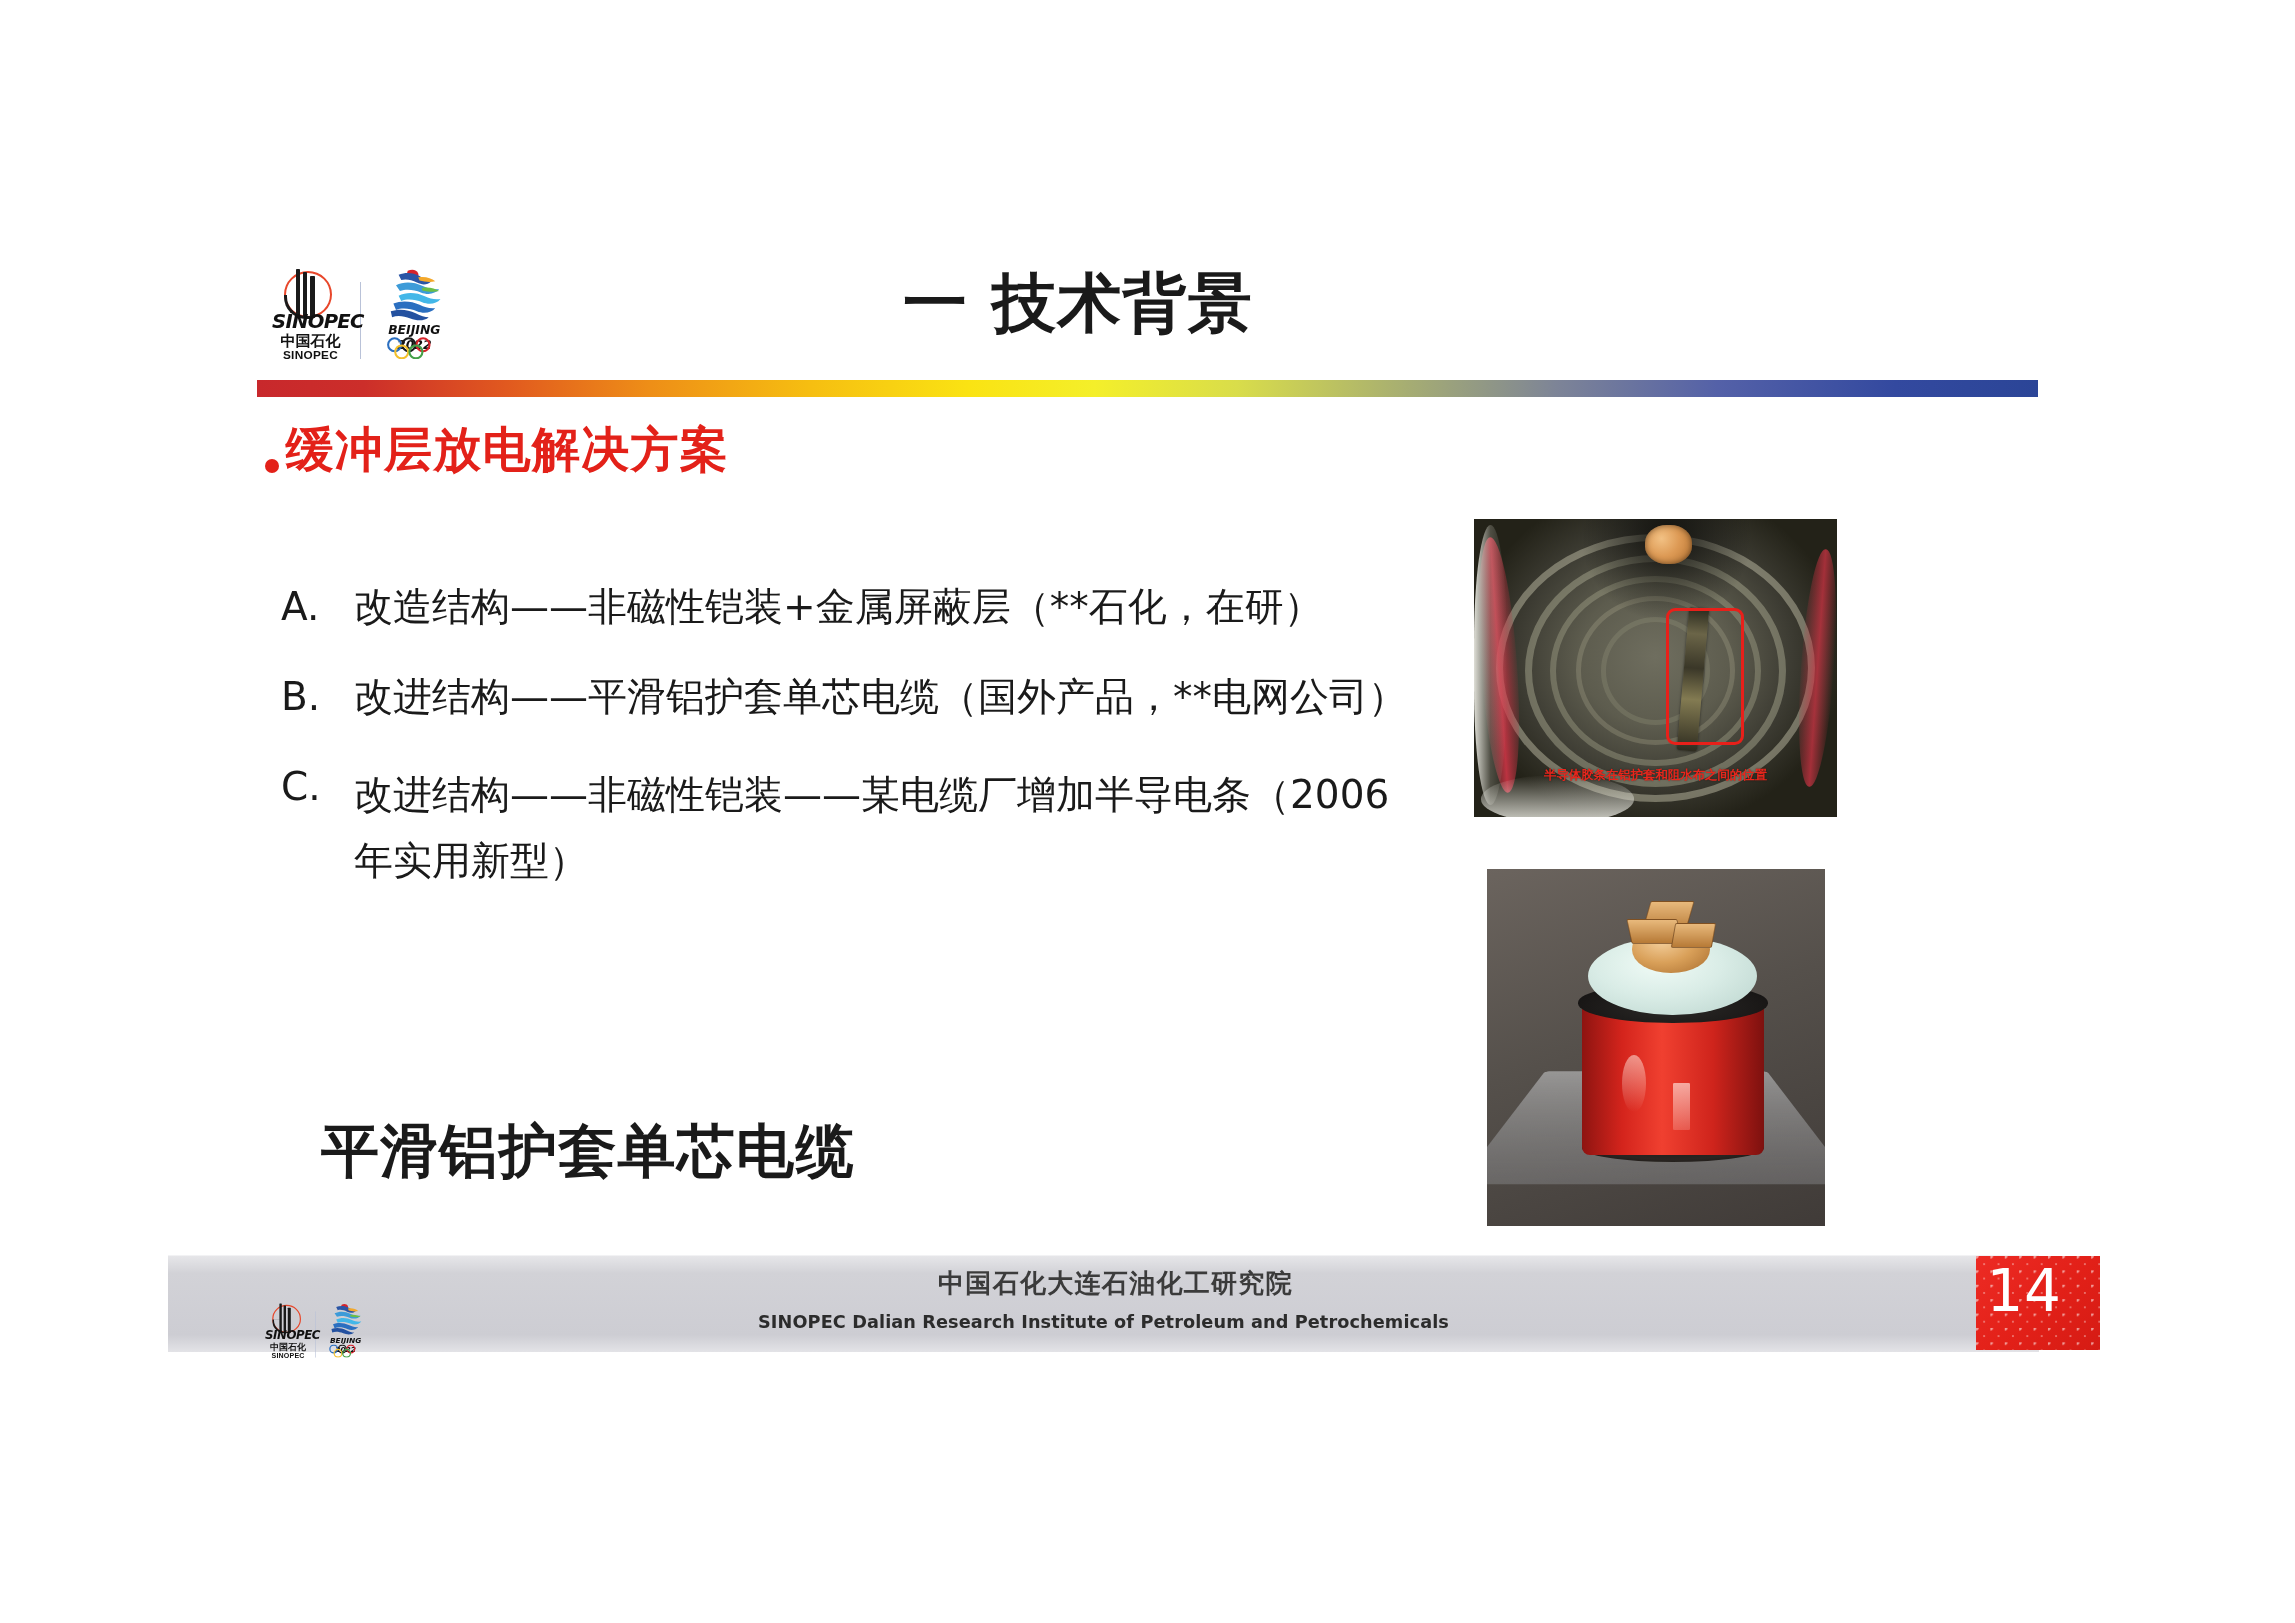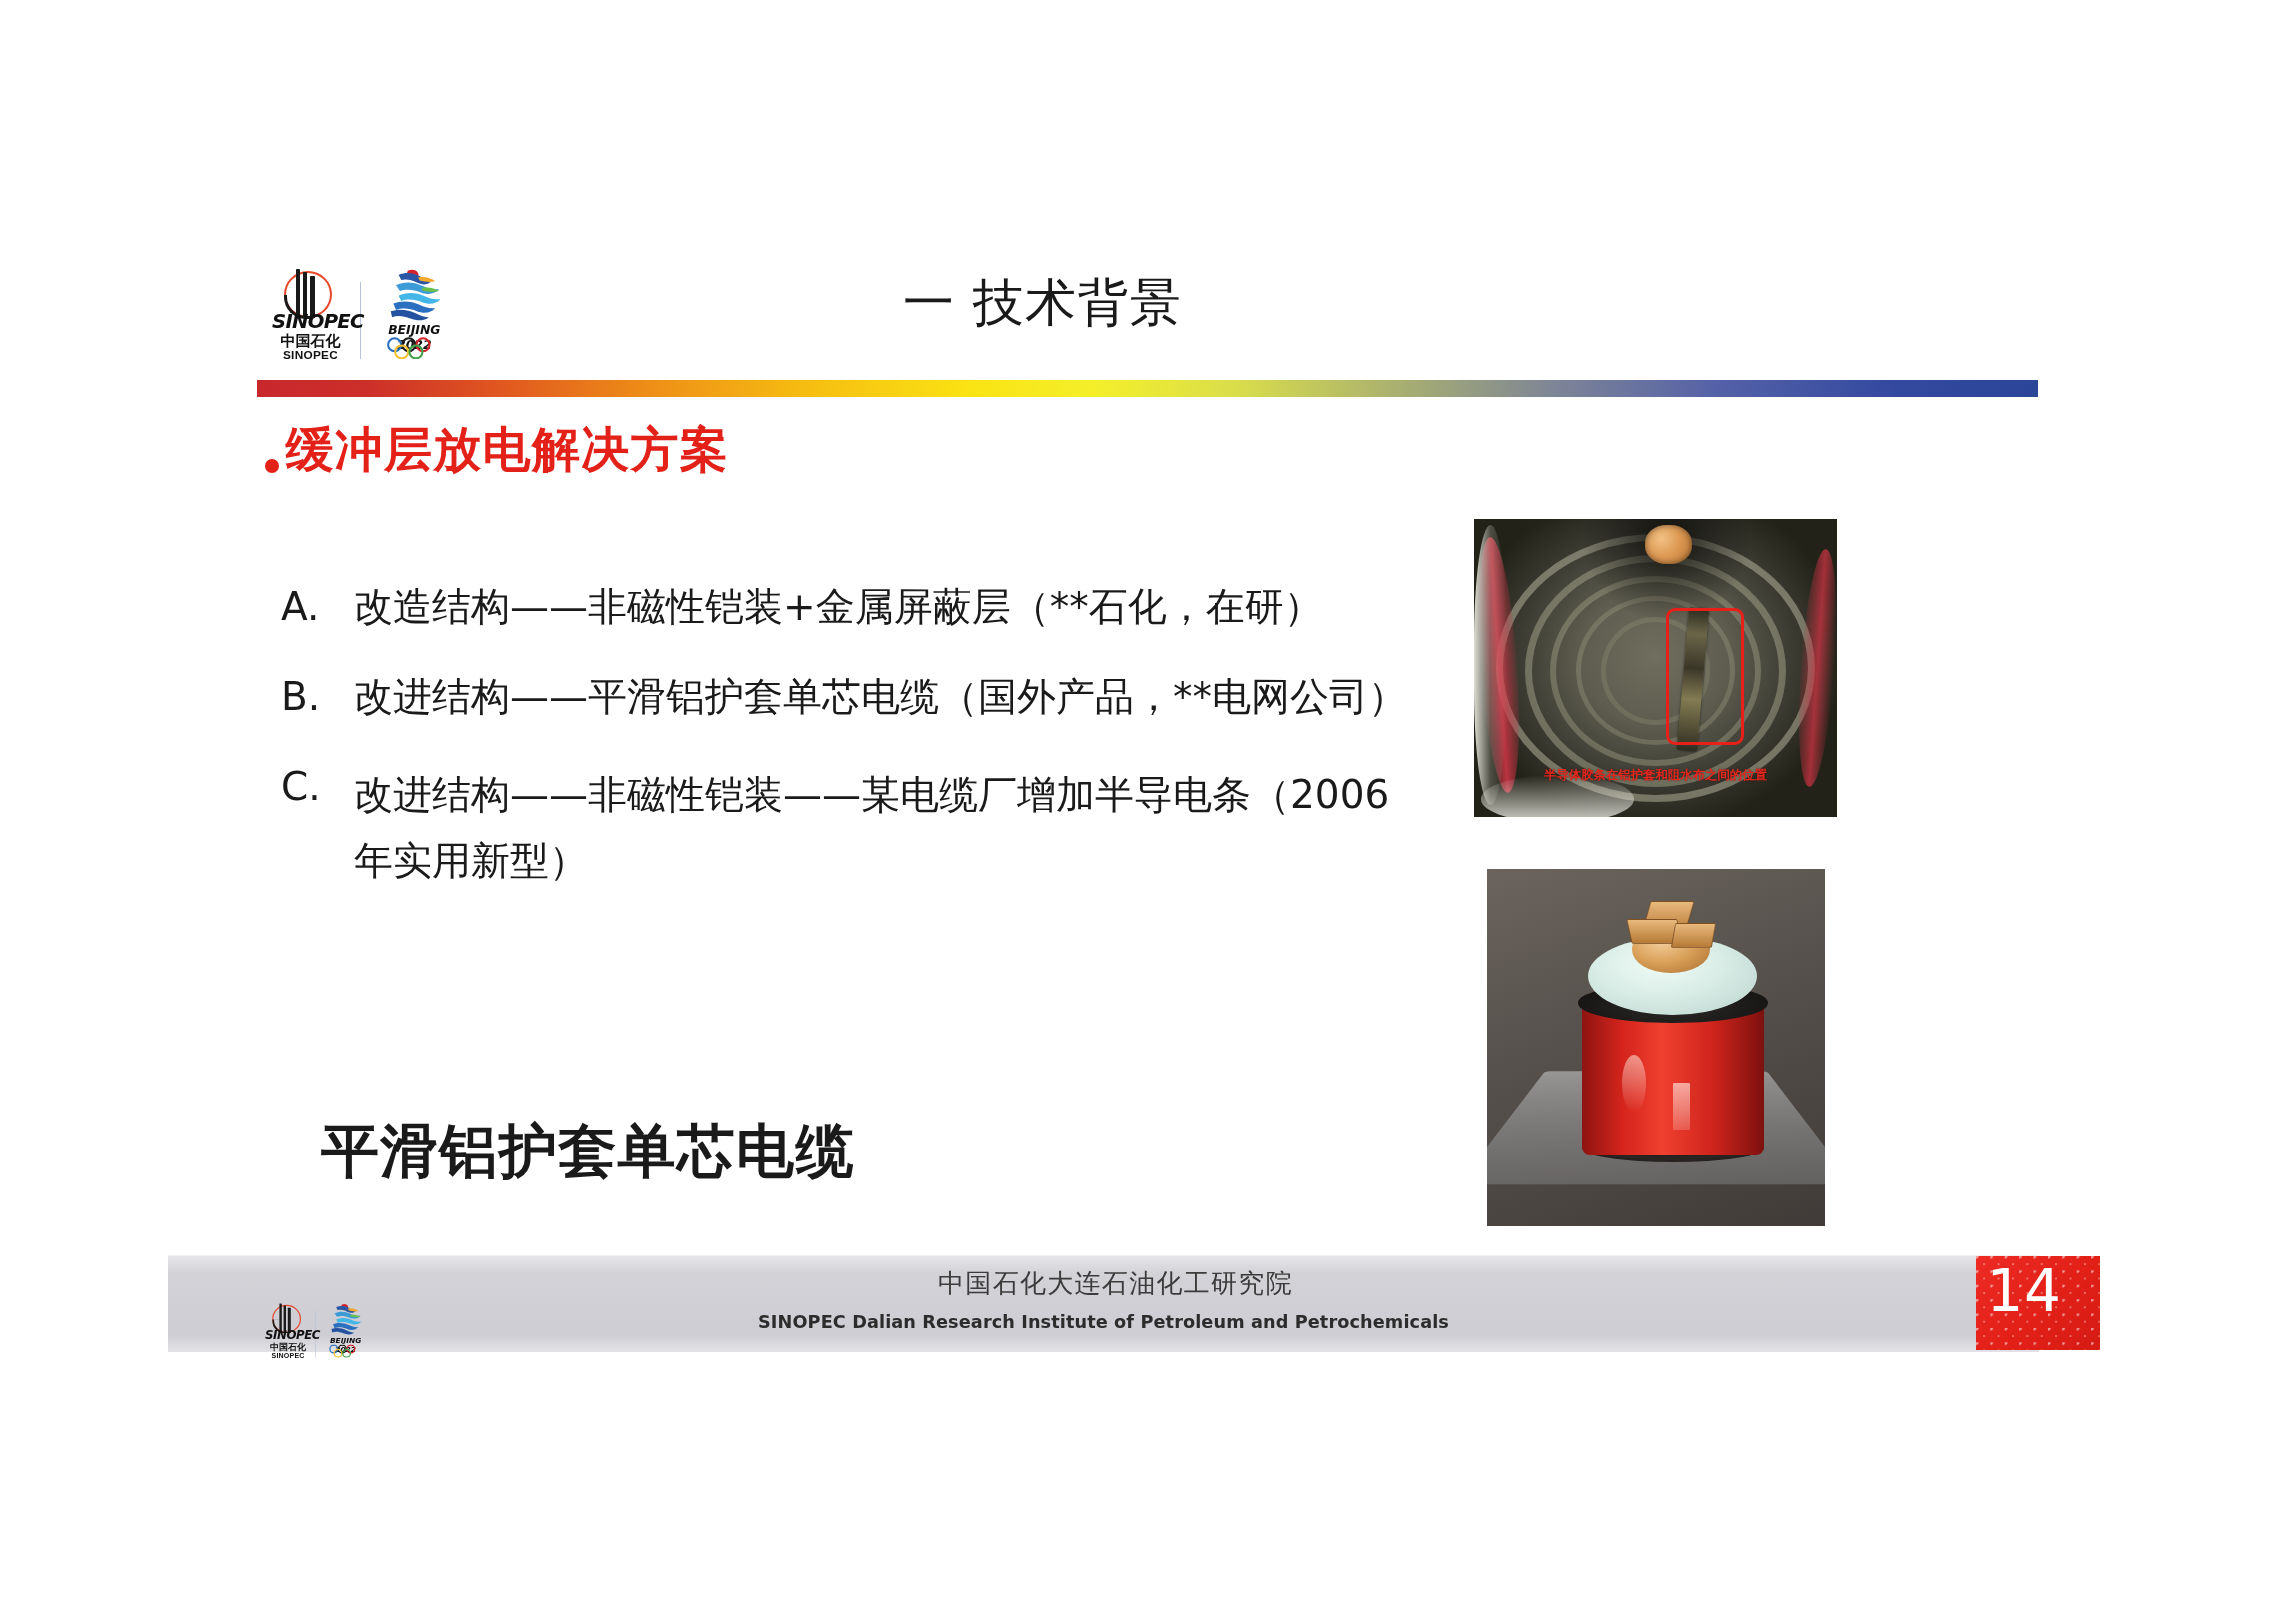--- a/index.html
+++ b/index.html
@@ -68,21 +68,21 @@
     position: absolute; left: 0; top: 54px; width: 86px; text-align: center;
     font-size: 12.4px; font-weight: 800; font-style: italic; color: #111;
     font-family: "DejaVu Sans", sans-serif;
   }
   .logo-beijing .rings { position: absolute; left: 13px; top: 69px; width: 60px; height: 22px; }
 
   .slide-title {
     position: absolute;
     left: 903px; top: 262px;
     width: 851px; height: 82px;
-    font-size: 51px; font-weight: 400;
+    font-size: 64px; font-weight: 700;
     color: #1a1a1a; letter-spacing: 1.3px;
     line-height: 82px; white-space: nowrap;
     font-family: "DejaVu Sans", sans-serif;
   }
   .title-rule {
     position: absolute;
     left: 257px; top: 380px;
     width: 1781px; height: 17px;
     background: linear-gradient(to right,
       #C8282C 0%, #CC2E2A 6%,
@@ -295,21 +295,21 @@
   .footer-logos {
     position: absolute; left: 97px; top: 9.2px;
     display: flex; align-items: flex-end; gap: 6.5px;
     transform: scale(0.60); transform-origin: left bottom;
   }
   .footer-center {
     position: absolute; left: 0; right: 0; top: 10.5px;
     text-align: center;
   }
   .footer-cn {
-    font-size: 26px; font-weight: 400; color: #3b3b3b;
+    font-size: 26px; font-weight: 700; color: #3b3b3b;
     letter-spacing: 1.3px; line-height: 1.25;
     font-family: "DejaVu Sans", sans-serif;
     padding-left: 24px;
   }
   .footer-en {
     font-size: 17.7px; font-weight: 700; color: #2c2c2c;
     letter-spacing: 0.1px; margin-top: 13px;
     font-family: "DejaVu Sans", sans-serif;
   }
   .page-badge {

